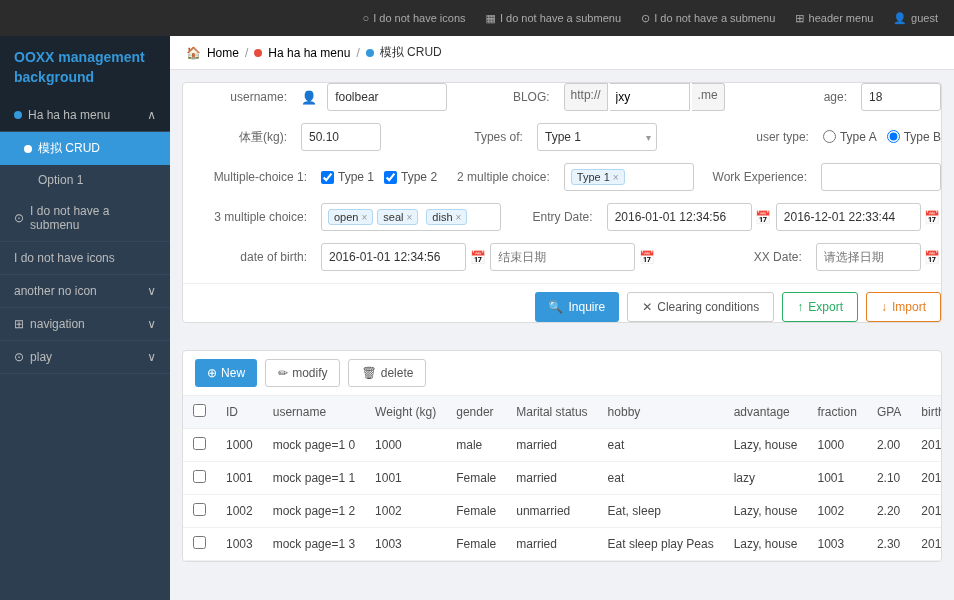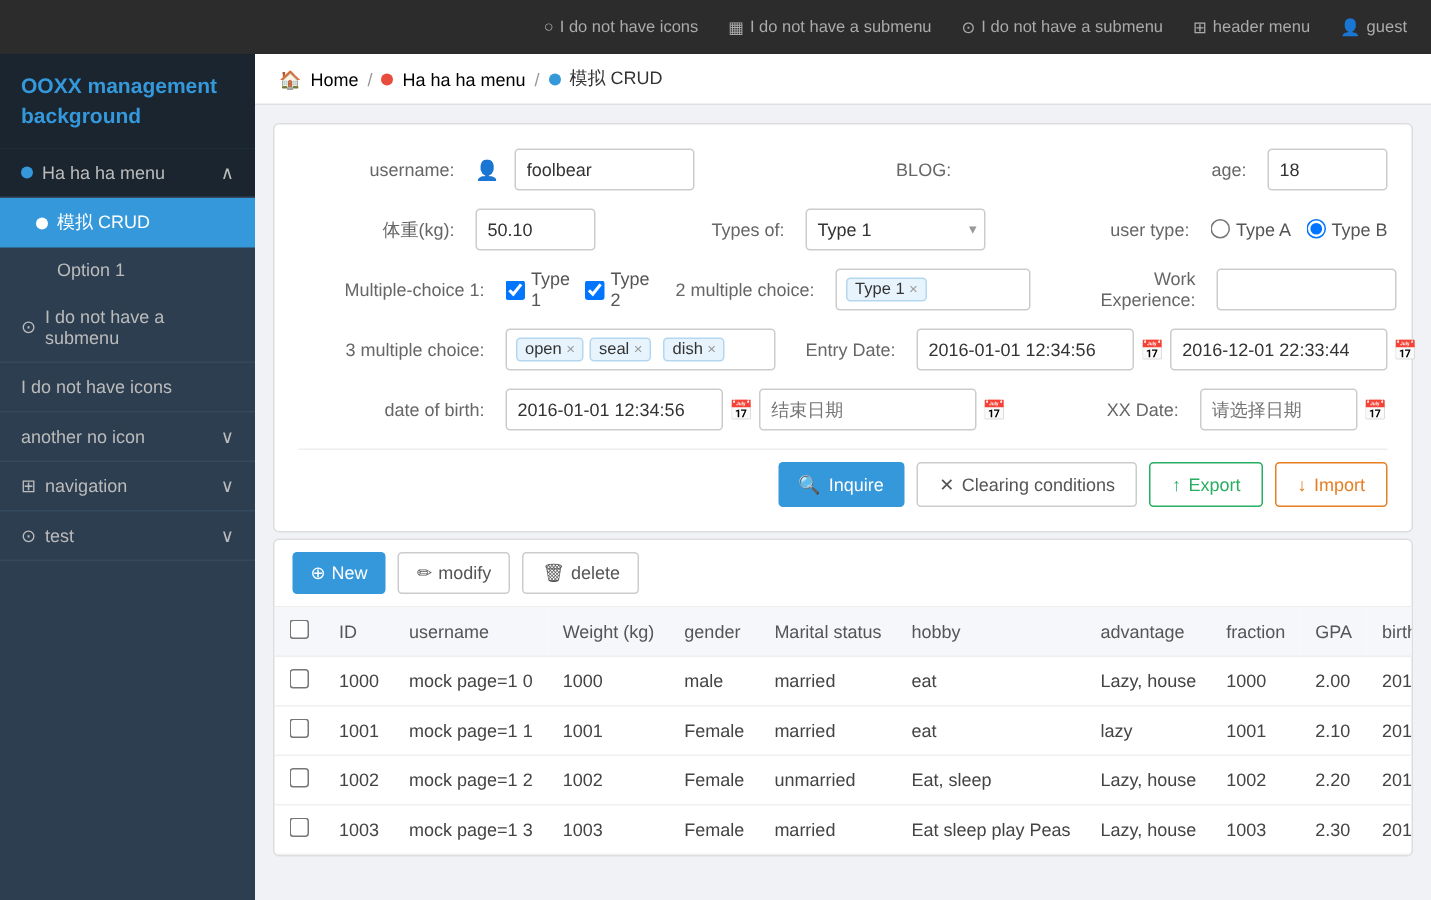--- a/index.html
+++ b/index.html
@@ -90,22 +90,22 @@
     .bc-dot-red { width: 8px; height: 8px; border-radius: 50%; background: #e74c3c; display: inline-block; }
 
     
     .main-content { flex: 1; overflow-y: auto; padding: 12px; }
 
     
     .filter-card {
       background: #fff;
       border: 1px solid #ddd;
       border-radius: 4px;
-      padding: 16px;
-      margin-bottom: 4px;
+      padding: 0;
+      margin-bottom: 27px;
     }
     .filter-row {
       display: flex;
       align-items: center;
       margin-bottom: 12px;
       gap: 8px;
     }
     .filter-row:last-child { margin-bottom: 0; }
     .field-label {
       min-width: 110px;
@@ -303,21 +303,21 @@
     <div class="sidebar-menu-item">
       <div class="left">
         <span>⊞</span>
         <span>navigation</span>
       </div>
       <span>∨</span>
     </div>
     <div class="sidebar-menu-item">
       <div class="left">
         <span>⊙</span>
-        <span>test</span>
+        <span>play</span>
       </div>
       <span>∨</span>
     </div>
   </div>
 
   <div class="content-area">
 
     <div class="breadcrumb-bar">
       <span>🏠</span>
       <a href="#">Home</a>
@@ -333,20 +333,25 @@
 
       <div class="filter-card">
 
         <div class="filter-row">
           <span class="field-label">username:</span>
           <span style="color:#aaa;font-size:13px;margin-right:2px;">👤</span>
           <input class="filter-input md" type="text" value="foolbear" style="">
 
           <span style="flex:1;"></span>
           <span class="field-label" style="min-width:50px;">BLOG:</span>
+          <div class="blog-group">
+            <span class="blog-prefix">http://</span>
+            <input class="blog-input" type="text" value="jxy" style="">
+            <span class="blog-suffix">.me</span>
+          </div>
 
           <span style="flex:1;"></span>
           <span class="field-label narrow">age:</span>
           <input class="filter-input sm" type="text" value="18" style="">
         </div>
 
         <div class="filter-row">
           <span class="field-label">体重(kg):</span>
           <input class="filter-input sm" type="text" value="50.10" style="">
 

